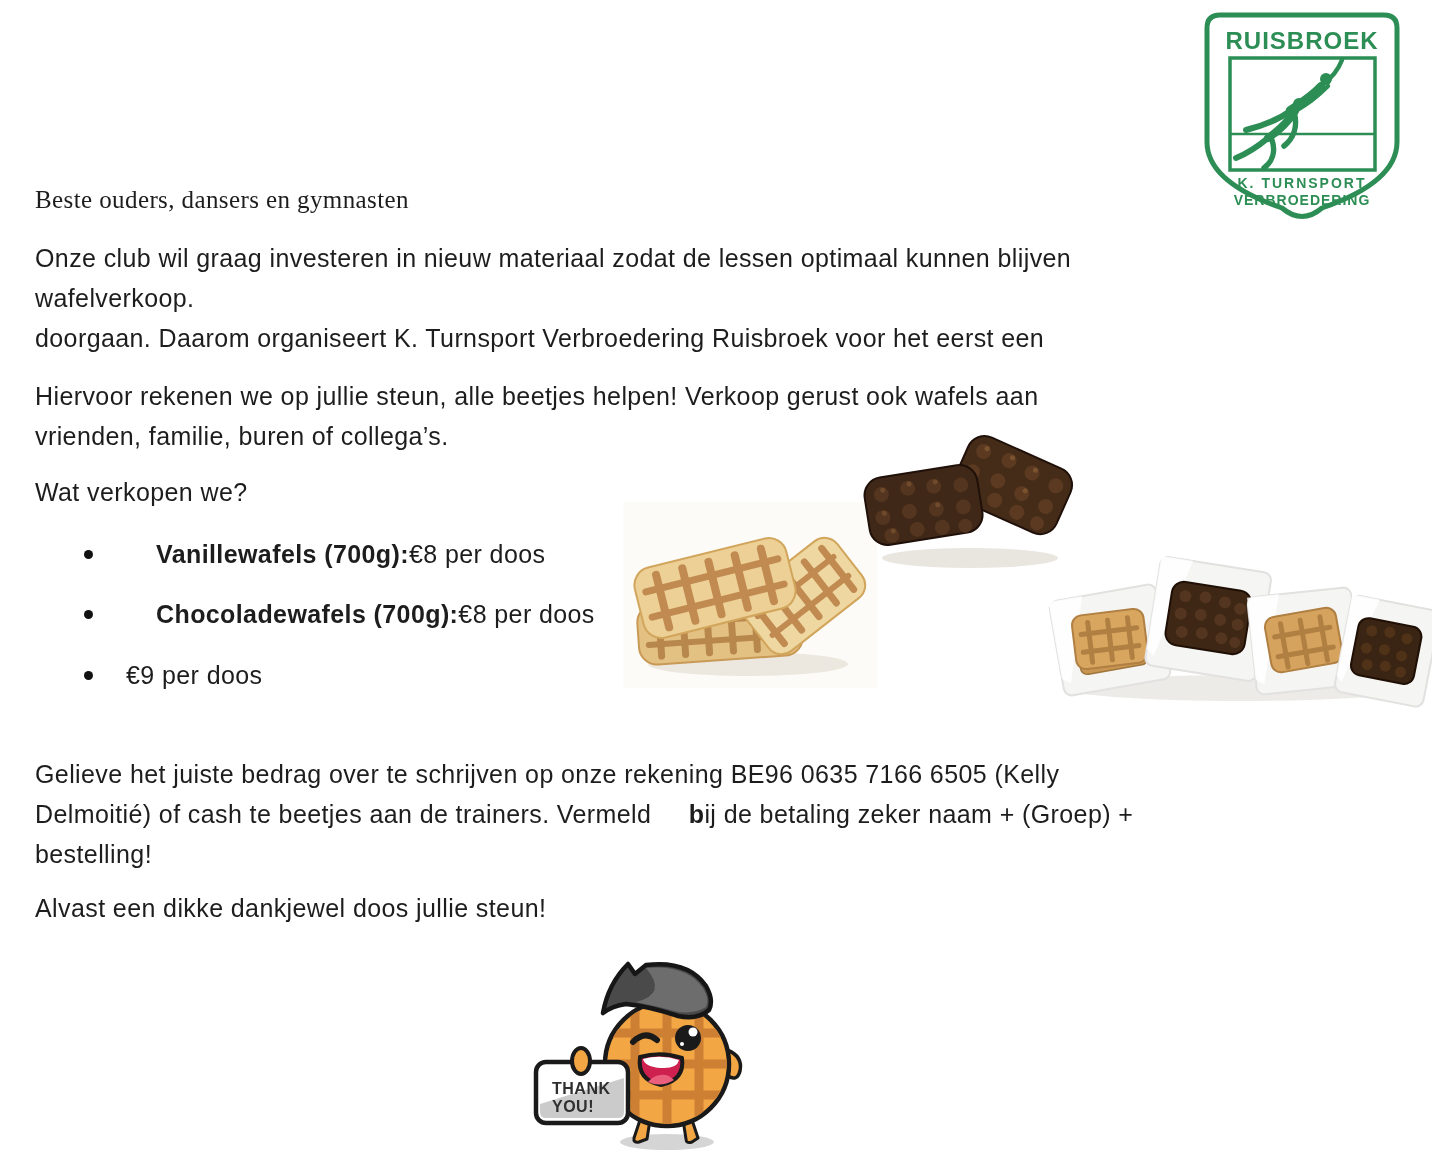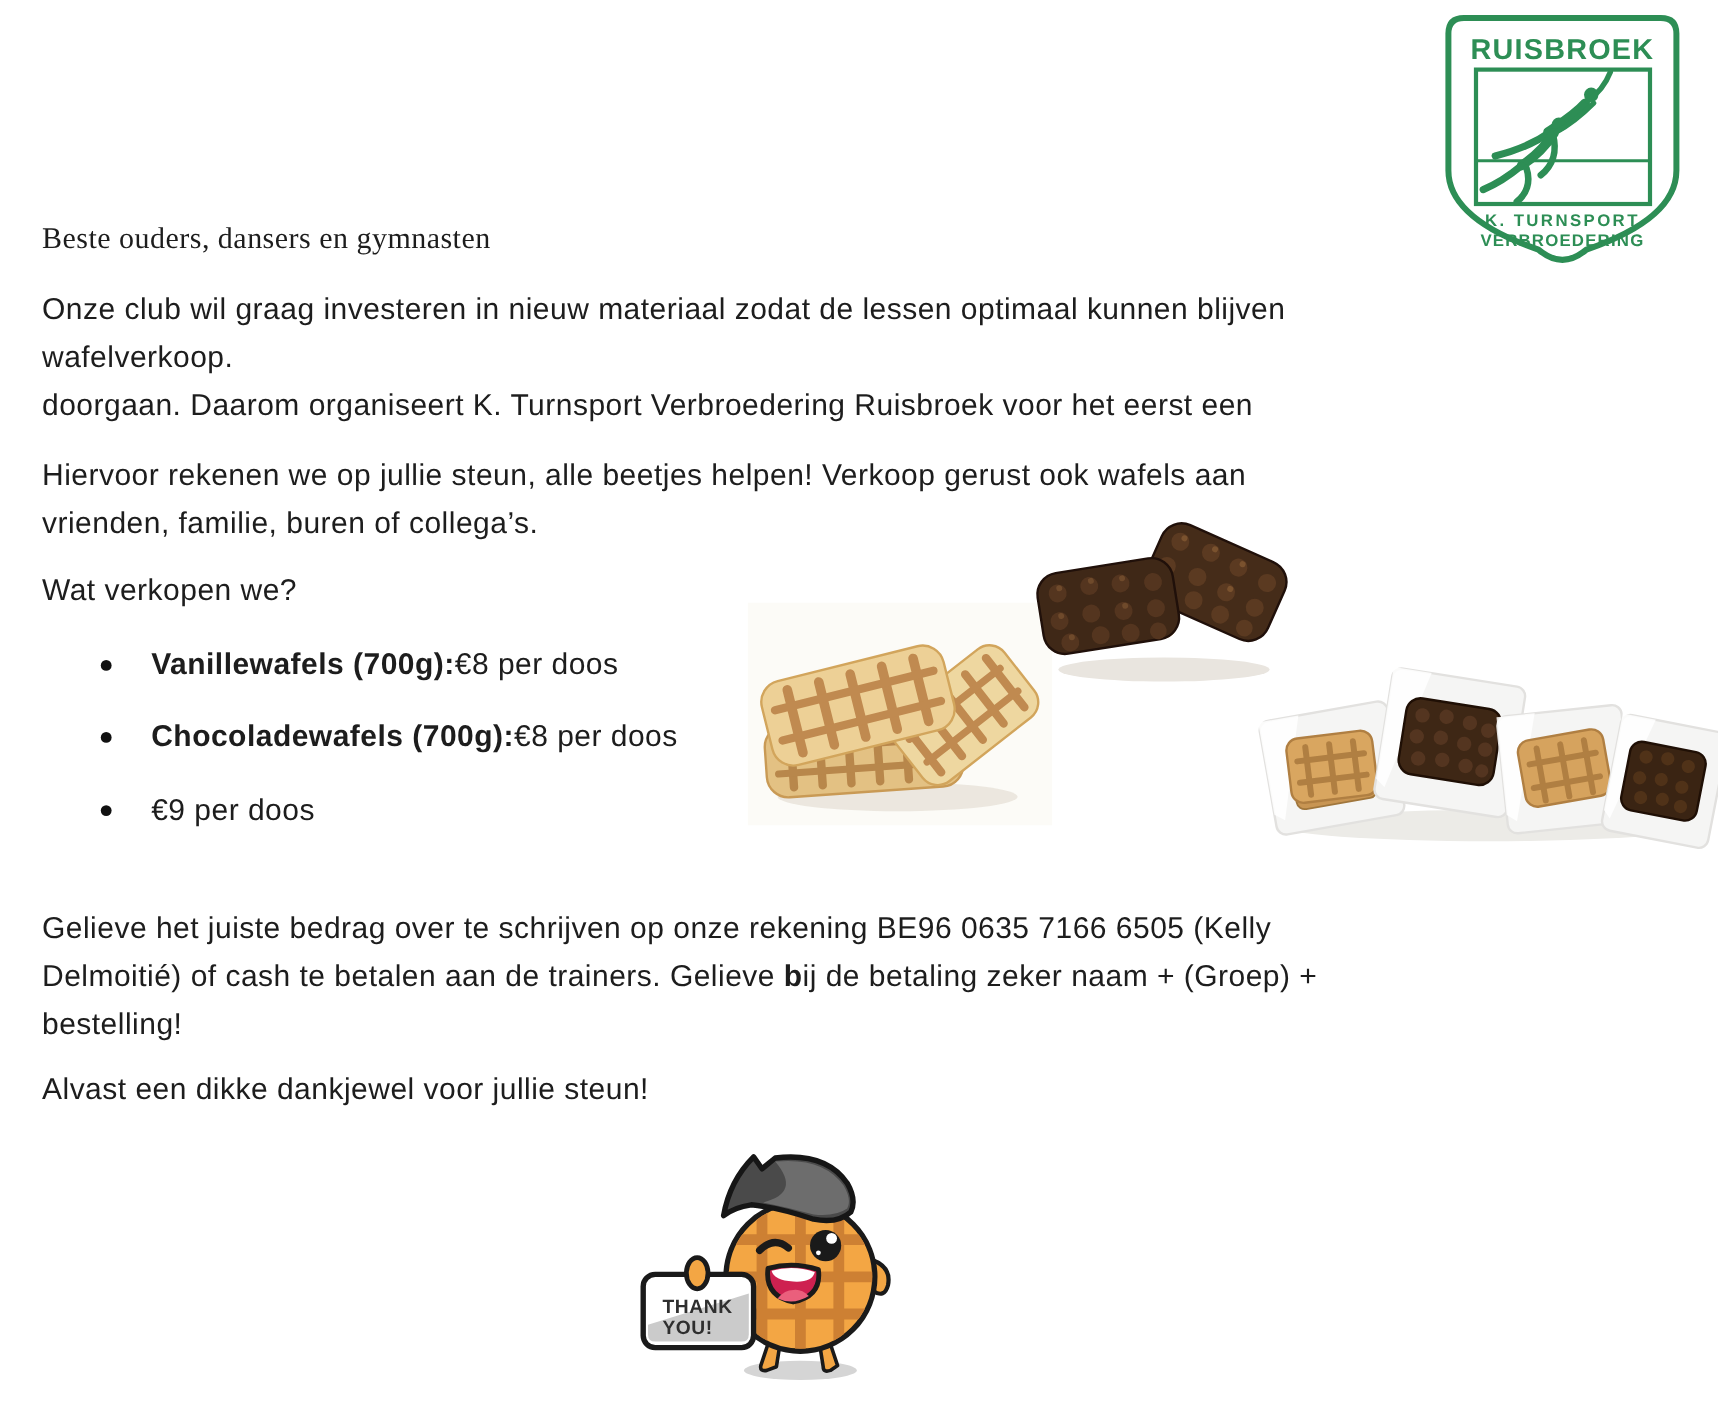--- a/index.html
+++ b/index.html
@@ -9,21 +9,21 @@
     font-size:25px;letter-spacing:0.4px;
   }
   .tb{position:absolute;left:35px;line-height:40px;white-space:nowrap;}
   .greeting{top:180px;font-family:Liberation Serif, serif;}
   .intro{top:238px;}
   .appeal{top:376px;}
   .products-heading{top:472px;}
   .products{position:absolute;left:84px;top:534px;}
   .product-row{display:flex;align-items:center;height:40px;margin-bottom:20.5px;white-space:nowrap;}
   .dot{width:9px;height:9px;border-radius:50%;background:#111;margin-right:33px;flex:0 0 auto;}
-  .bold{font-weight:700;}
+  .bold{font-weight:700;margin-left:30px;}
   .payment{top:754px;}
   .closing{top:888px;}
   .abs{position:absolute;}
   svg text{font-family:"Liberation Sans",sans-serif;}
 </style>
 </head>
 <body>
 
 <div class="page">
 
@@ -54,25 +54,25 @@
         <span> €8 per doos</span>
     </div>
     <div class="product-row">
       <span class="dot"></span>
         <span> €9 per doos</span>
     </div>
   </div>
 
   <div class="tb payment">
     <div>Gelieve het juiste bedrag over te schrijven op onze rekening BE96 0635 7166 6505 (Kelly</div>
-    <div><span>Delmoitié) of cash te betalen aan de trainers. Gelieve </span><span class="bold">b</span><span>ij de betaling zeker naam + (Groep) +</span></div>
+    <div><span>Delmoitié) of cash te beetjes aan de trainers. Vermeld </span><span class="bold">b</span><span>ij de betaling zeker naam + (Groep) +</span></div>
     <div>bestelling!</div>
   </div>
 
-  <div class="tb closing">Alvast een dikke dankjewel voor jullie steun!</div>
+  <div class="tb closing">Alvast een dikke dankjewel doos jullie steun!</div>
 
   <svg class="abs" style="left:1204px;top:12px;" width="196" height="216" viewBox="0 0 196 216">
     <path d="M16,3 H180 Q193,3 193,16 V130 Q193,170 118,196 Q98,213 78,196 Q3,170 3,130 V16 Q3,3 16,3 Z" fill="#ffffff" stroke="#2d8e55" stroke-width="5"></path>
     <text x="98" y="37" text-anchor="middle" font-size="24" font-weight="bold" letter-spacing="1" fill="#2d8e55">RUISBROEK</text>
     <rect x="26" y="46" width="145" height="112" fill="none" stroke="#2d8e55" stroke-width="3.5"></rect>
     <line x1="26" y1="122" x2="171" y2="122" stroke="#2d8e55" stroke-width="2.5"></line>
     <g stroke="#2d8e55" fill="none" stroke-linecap="round">
       <circle cx="122" cy="67" r="6" fill="#2d8e55" stroke="none"></circle>
       <path d="M117,74 C108,84 98,90 86,98" stroke-width="8"></path>
       <path d="M119,72 C128,66 134,58 138,48" stroke-width="4.5"></path>

